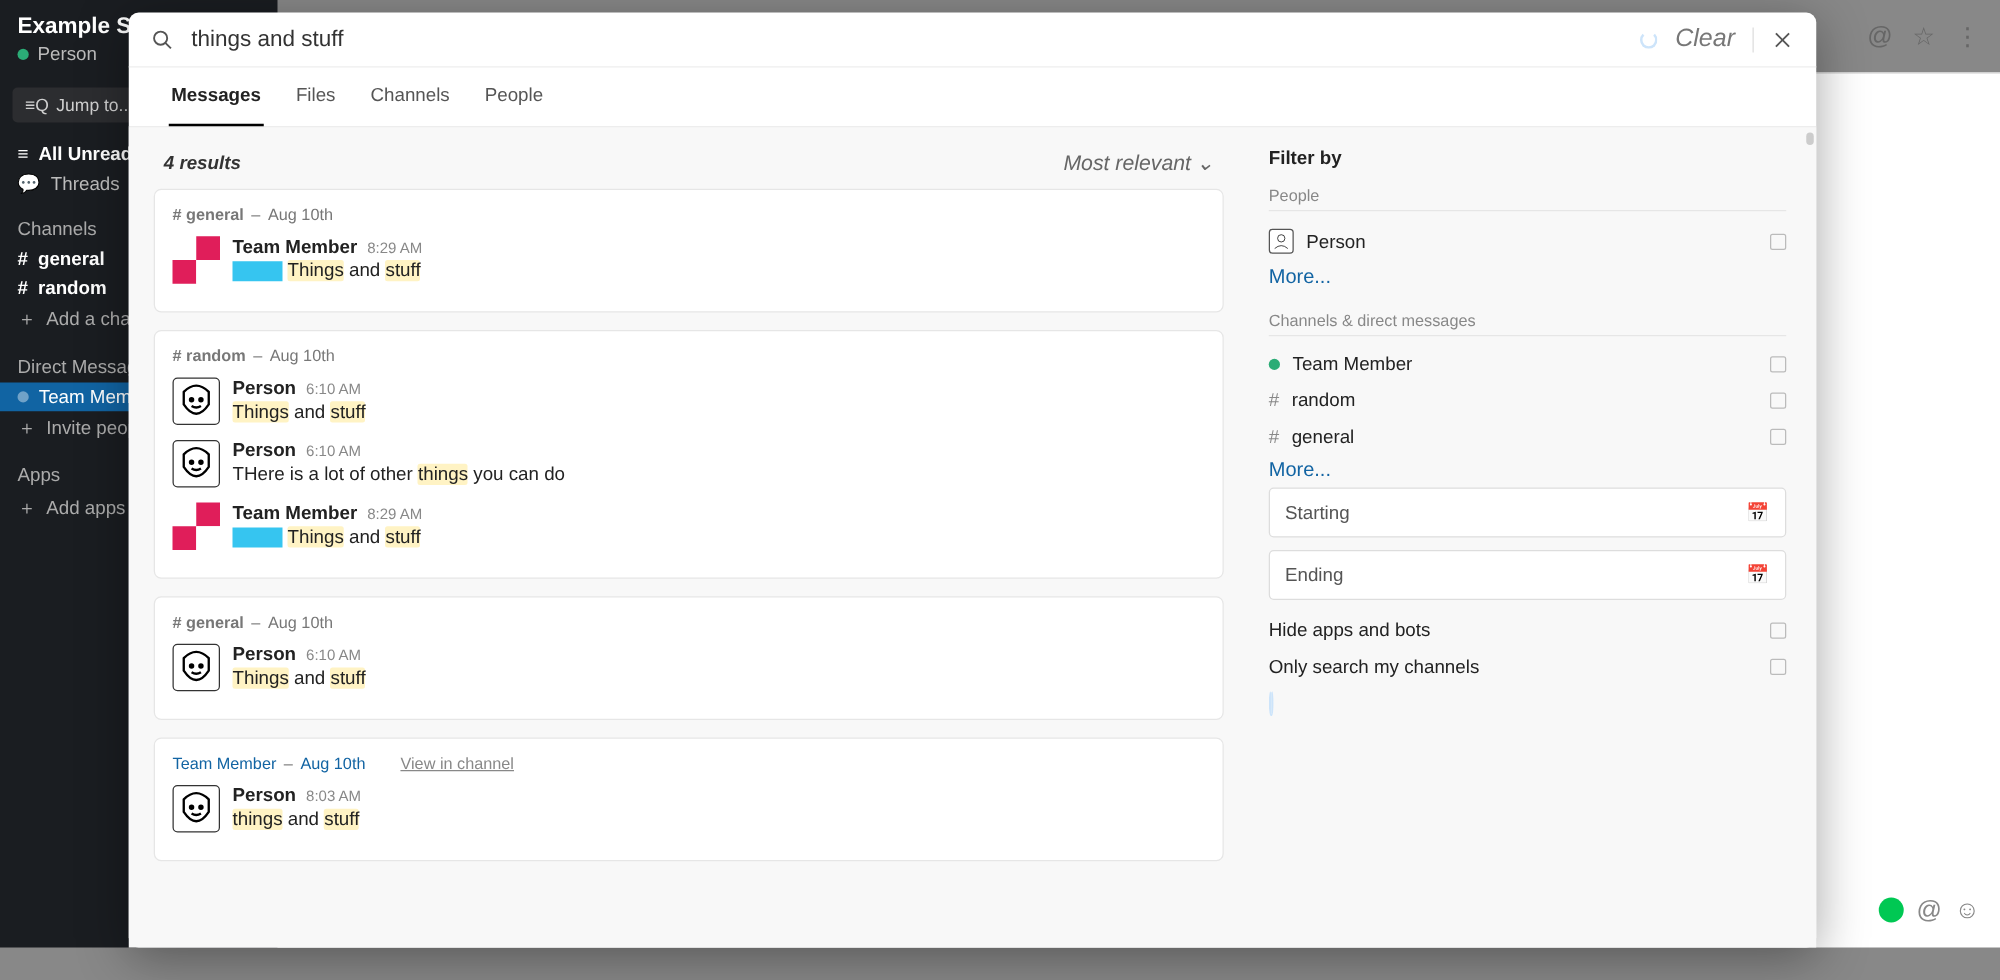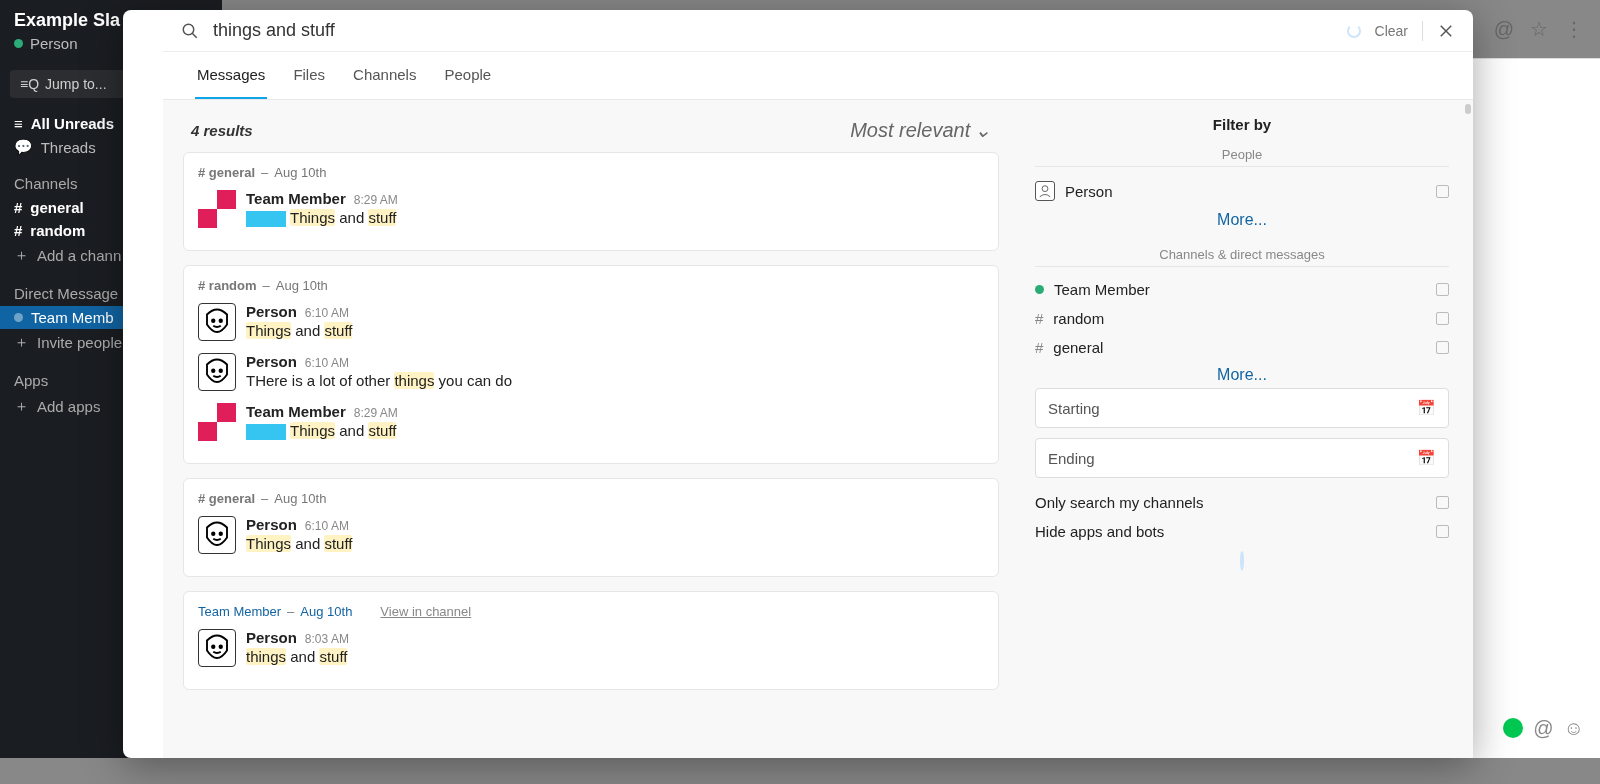--- a/index.html
+++ b/index.html
@@ -20,41 +20,41 @@
 
 
 .browserbar { position: absolute; right: 0; top: 0; width: 140px; height: 58px; display: flex; align-items: center; justify-content: flex-end; gap: 16px; padding-right: 16px; color: #666; }
 
 
 .bgpane { position: absolute; left: 222px; right: 0; top: 58px; bottom: 26px; background: #fff; border-top: 1px solid #ddd; }
 .bg-composer { position: absolute; right: 0; bottom: 26px; width: 100px; height: 60px; display:flex; align-items:center; justify-content:flex-end; gap:10px; padding-right:16px; color:#888; }
 .green-dot { width:20px; height:20px; border-radius:50%; background:#00c853; }
 
 
-.overlay { position: absolute; left: 123px; top: 10px; width: 1350px; height: 748px; background: #fff; border-radius: 8px; box-shadow: 0 8px 40px rgba(0,0,0,0.35); display: flex; flex-direction: column; padding-left: 40px; }
+.overlay { position: absolute; left: 103px; top: 10px; width: 1350px; height: 748px; background: #fff; border-radius: 8px; box-shadow: 0 8px 40px rgba(0,0,0,0.35); display: flex; flex-direction: column; }
 .search-row { display: flex; align-items: center; padding: 10px 18px; gap: 14px; border-bottom: 1px solid #eee; }
 .search-icon { color: #555; }
 .search-input { flex: 1; border: none; outline: none; font-size: 18px; color: #333; }
-.clear-text { color: #777; font-size: 14px; cursor: pointer; }
+.clear-text { color: #777; font-size: 20px; cursor: pointer; font-style: italic; }
 .divider-v { width: 1px; height: 20px; background: #ddd; }
 .close-x { color: #555; cursor: pointer; }
 .spinner { width:14px; height:14px; border:2px solid #cde4fa; border-top-color:transparent; border-radius:50%; }
 
 .tabs { display: flex; gap: 24px; padding: 0 32px; border-bottom: 1px solid #e8e8e8; }
 .tab { padding: 14px 2px; color: #555; font-size: 15px; cursor: pointer; border-bottom: 2px solid transparent; }
-.tab.active { color: #222; font-weight: 400; border-bottom: 2px solid #0ea5e9; }
+.tab.active { color: #222; font-weight: 700; border-bottom: 2px solid #000000; }
 
 .body-row { flex: 1; display: flex; overflow: hidden; background: #f8f8f8; }
 .results-col { flex: 1; padding: 16px 24px 24px 20px; overflow-y: auto; }
-.filter-col { width: 450px; padding: 16px 24px 24px 12px; overflow-y: auto; position: relative; text-align: center; }
+.filter-col { width: 450px; padding: 16px 24px 24px 12px; overflow-y: auto; position: relative; }
 .scroll-indicator { position:absolute; right:2px; top:4px; width:6px; height:10px; background:#ccc; border-radius:3px;}
 
 .results-header { display: flex; justify-content: space-between; align-items: center; padding: 2px 8px 10px; font-style: italic; }
 .results-count { font-size: 15px; font-weight: 600; color: #333; }
-.sort-sel { font-size: 20px; color: #666; display: flex; align-items: center; gap: 4px; cursor: pointer; }
+.sort-sel { font-size: 17px; color: #666; display: flex; align-items: center; gap: 4px; cursor: pointer; }
 
 .card { background: #fff; border: 1px solid #e6e6e6; border-radius: 6px; padding: 12px 14px 14px; margin-bottom: 14px; }
 .card-meta { color: #777; font-size: 13px; margin-bottom: 6px; display:flex; align-items:flex-end; gap:6px;}
 .card-meta .ch { color: #777; font-weight:600;}
 .card-meta .link { color: #1264a3; }
 .view-in { color:#888; font-size:13px; margin-left:22px;text-decoration:underline;}
 .msg { display: flex; gap: 10px; padding: 4px 0 8px; }
 .avatar { width: 38px; height: 38px; border-radius: 4px; flex-shrink: 0; }
 .av-tm { display:flex; flex-wrap:wrap; }
 .av-tm span { width:19px; height:19px; }
@@ -351,23 +351,23 @@
       <div class="filter-more">More...</div>
       <div class="date-input">
         <span>Starting</span>
         <span>📅</span>
       </div>
       <div class="date-input">
         <span>Ending</span>
         <span>📅</span>
       </div>
       <div class="filter-item">
+        <span>Hide apps and bots</span>
+        <span class="fcheck"></span>
+      </div>
+      <div class="filter-item">
         <span>Only search my channels</span>
         <span class="fcheck"></span>
       </div>
-      <div class="filter-item">
-        <span>Hide apps and bots</span>
-        <span class="fcheck"></span>
-      </div>
       <div style="padding:6px 0;"><span class="spinner"></span></div>
     </div>
   </div>
 </div>
 
 </body></html>

